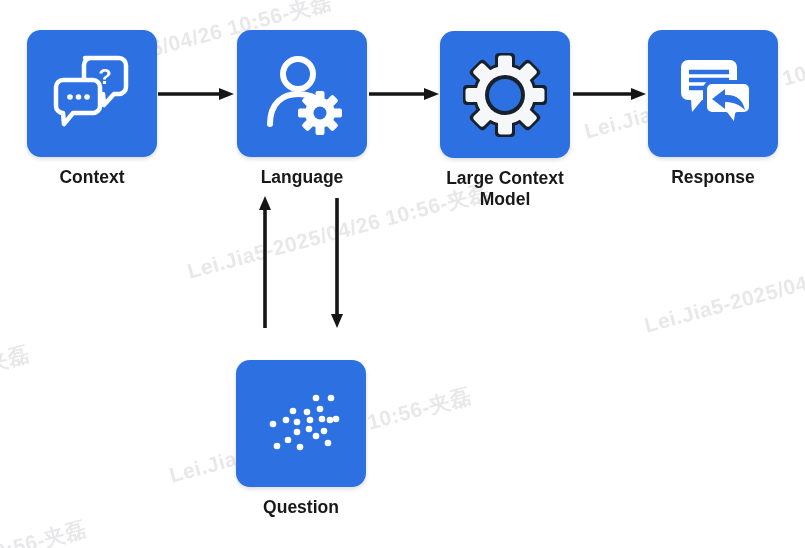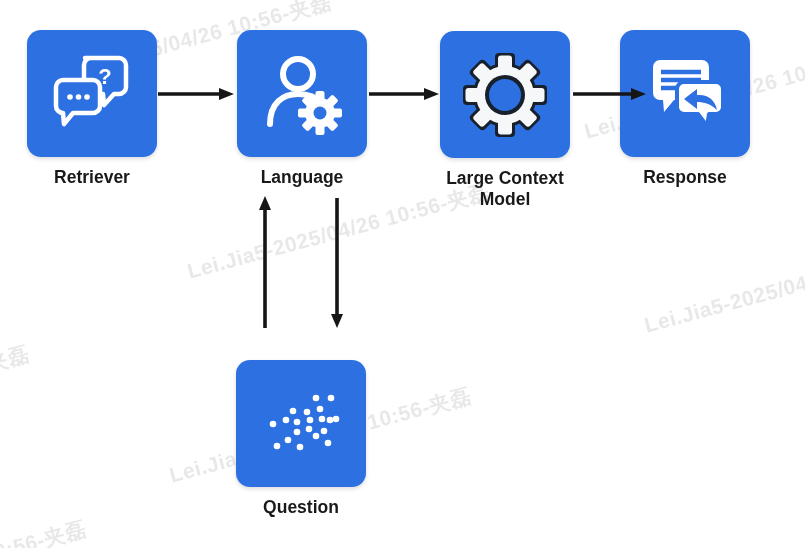--- a/index.html
+++ b/index.html
@@ -57,21 +57,21 @@
     <div class="tile">
       <svg width="88" height="88" viewBox="0 0 88 88">
         <path d="M37,8 h34 a7,7 0 0 1 7,7 v22 a7,7 0 0 1 -7,7 h-5 l-10,11 -1,-11 h-12 a7,7 0 0 1 -7,-7 v-22 a7,7 0 0 1 7,-7 z" fill="none" stroke="#ffffff" stroke-width="4.5" stroke-linejoin="round"></path>
         <text x="57" y="34" text-anchor="middle" font-size="22" font-weight="bold" fill="#ffffff">?</text>
         <path d="M15,30 h30 a7,7 0 0 1 7,7 v19 a7,7 0 0 1 -7,7 h-20 l-9,11 -1,-11 a7,7 0 0 1 -7,-7 v-19 a7,7 0 0 1 7,-7 z" fill="var(--box-blue,#2c70e1)" stroke="#ffffff" stroke-width="4.5" stroke-linejoin="round"></path>
         <circle cx="22" cy="47" r="2.8" fill="#ffffff"></circle>
         <circle cx="30.5" cy="47" r="2.8" fill="#ffffff"></circle>
         <circle cx="39" cy="47" r="2.8" fill="#ffffff"></circle>
       </svg>
     </div>
-    <div class="label">Retriever</div>
+    <div class="label">Context</div>
   </div>
 
   <div class="node" style="left:237px;top:30px">
     <div class="tile">
       <svg width="88" height="88" viewBox="0 0 88 88">
         <circle cx="40" cy="24" r="15" fill="none" stroke="#ffffff" stroke-width="6"></circle>
         <path d="M12,74 C12,53 25,44 40,44 C50,44 58,47 63,53" fill="none" stroke="#ffffff" stroke-width="6" stroke-linecap="round"></path>
         <g transform="translate(62,63)">
           <g fill="#ffffff">
             <rect x="-4.5" y="-22" width="9" height="11" rx="2"></rect>
@@ -118,21 +118,21 @@
             <circle r="29"></circle>
           </g>
           <circle r="20" fill="var(--gear-outline,#18202c)"></circle>
           <circle r="16" fill="var(--box-blue,#2c70e1)"></circle>
         </g>
       </svg>
     </div>
     <div class="label">Large Context Model</div>
   </div>
 
-  <div class="node" style="left:620px;top:30px">
+  <div class="node" style="left:648px;top:30px">
     <div class="tile">
       <svg width="88" height="88" viewBox="0 0 88 88">
         <path d="M19,10 h42 a7,7 0 0 1 7,7 v26 a7,7 0 0 1 -7,7 h-28 l-10,12 -1,-12 h-3 a7,7 0 0 1 -7,-7 v-26 a7,7 0 0 1 7,-7 z" fill="#ffffff"></path>
         <g stroke="var(--box-blue,#2c70e1)" stroke-width="4.5">
           <line x1="20" y1="22" x2="60" y2="22"></line>
           <line x1="20" y1="30" x2="60" y2="30"></line>
           <line x1="20" y1="38" x2="60" y2="38"></line>
         </g>
         <path d="M43,32 h32 a7,7 0 0 1 7,7 v18 a7,7 0 0 1 -7,7 h-7 l-2,12 -9,-12 h-14 a7,7 0 0 1 -7,-7 v-18 a7,7 0 0 1 7,-7 z" fill="#ffffff" stroke="var(--box-blue,#2c70e1)" stroke-width="4" stroke-linejoin="round"></path>
         <path d="M43,49 L56,39 L56,45 C67,44 74,50 76,60 C70,54 63,52 56,52 L56,59 Z" fill="var(--box-blue,#2c70e1)"></path>

